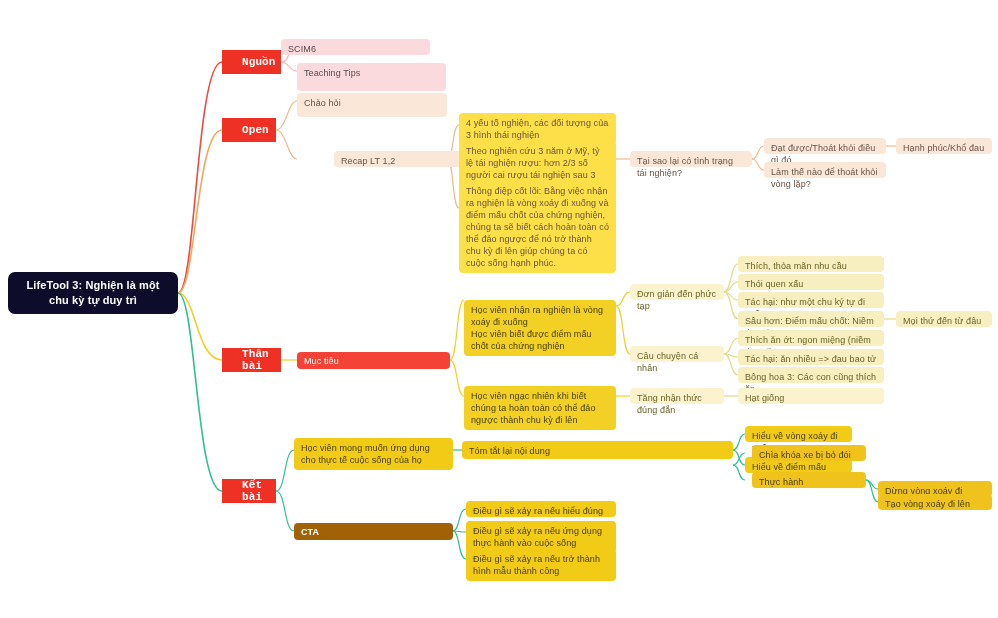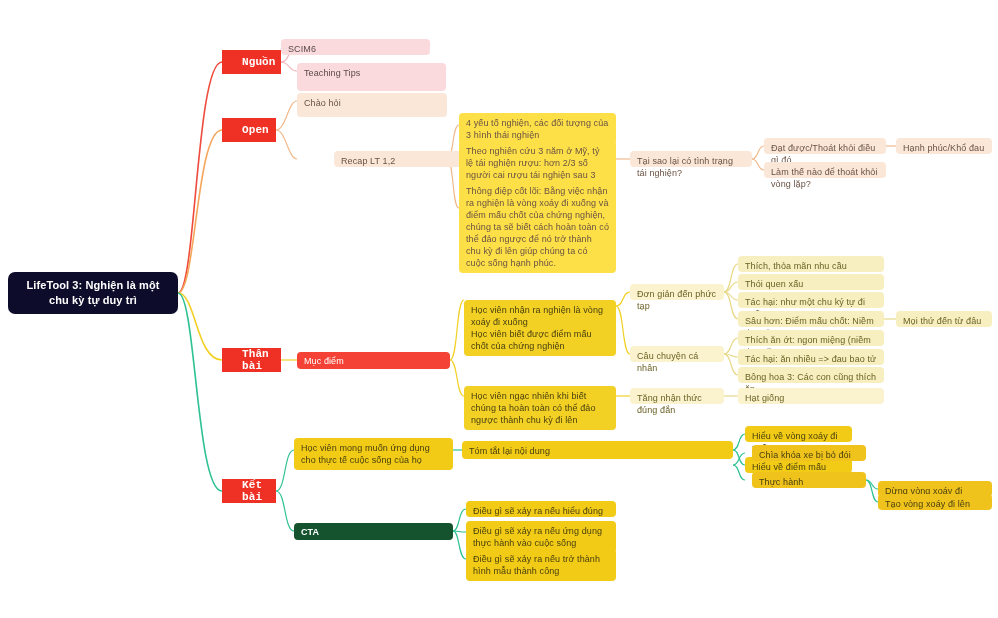--- a/index.html
+++ b/index.html
@@ -27,21 +27,21 @@
   
   .peach { background:#fbe7d8; color:#6a5244; }
   .peach2{ background:#fde047; color:#6a5244; }
   
   .ygold { background:#f2d024; color:#4a4010; }
   .ylite { background:#faf3cd; color:#6b6226; }
   .ylite2{ background:#f8efc0; color:#6b6226; }
   
   .yk    { background:#f2cb16; color:#4a4010; }
   .ykd   { background:#f0c31c; color:#4a4010; }
-  .red2  { background:#14532d; color:#ffffff; font-weight:bold; }
+  .red2  { background:#a16207; color:#ffffff; font-weight:bold; }
   .redlite { background:#f44336; color:#ffffff; }
 </style>
 </head>
 <body>
 
 <div id="canvas">
 
   <svg class="links" viewBox="0 0 998 618">
     <g fill="none" stroke-width="1.6">
 
@@ -124,21 +124,21 @@
   <div class="node peach2" style="left:459px; top:113px; width:157px;">4 yếu tố nghiện, các đối tượng của 3 hình thái nghiện</div>
   <div class="node peach2" style="left:459px; top:141px; width:157px;">Theo nghiên cứu 3 năm ở Mỹ, tỷ lệ tái nghiện rượu: hơn 2/3 số người cai rượu tái nghiện sau 3 năm (trang của Bệnh viện Quân Y 103)</div>
   <div class="node peach2" style="left:459px; top:181px; width:157px;">Thông điệp cốt lõi: Bằng việc nhận ra nghiện là vòng xoáy đi xuống và điểm mấu chốt của chứng nghiện, chúng ta sẽ biết cách hoàn toàn có thể đảo ngược để nó trở thành chu kỳ đi lên giúp chúng ta có cuộc sống hạnh phúc.</div>
 
   <div class="node peach" style="left:630px; top:151px; width:122px; height:16px;">Tại sao lại có tình trạng tái nghiện?</div>
   <div class="node peach" style="left:764px; top:138px; width:122px; height:16px;">Đạt được/Thoát khỏi điều gì đó</div>
   <div class="node peach" style="left:764px; top:162px; width:122px; height:16px;">Làm thế nào để thoát khỏi vòng lặp?</div>
   <div class="node peach" style="left:896px; top:138px; width:96px; height:16px;">Hạnh phúc/Khổ đau</div>
 
   <div class="node l1" style="left:222px; top:348px; width:59px; height:24px;">Thân bài</div>
-  <div class="node redlite" style="left:297px; top:352px; width:153px; height:17px; font-size:9px; font-weight:normal; display:flex; align-items:center;">Mục điểm</div>
+  <div class="node redlite" style="left:297px; top:352px; width:153px; height:17px; font-size:9px; font-weight:normal; display:flex; align-items:center;">Mục tiêu</div>
 
   <div class="node ygold" style="left:464px; top:300px; width:152px; white-space:pre-line;">Học viên nhận ra nghiện là vòng xoáy đi xuống
 Học viên biết được điểm mấu chốt của chứng nghiện</div>
   <div class="node ygold" style="left:464px; top:386px; width:152px;">Học viên ngạc nhiên khi biết chúng ta hoàn toàn có thể đảo ngược thành chu kỳ đi lên</div>
 
   <div class="node ylite" style="left:630px; top:284px; width:94px; height:16px;">Đơn giản đến phức tạp</div>
   <div class="node ylite" style="left:630px; top:346px; width:94px; height:16px;">Câu chuyện cá nhân</div>
 
   <div class="node ylite2" style="left:738px; top:256px; width:146px; height:16px;">Thích, thỏa mãn nhu cầu</div>
   <div class="node ylite2" style="left:738px; top:274px; width:146px; height:16px;">Thói quen xấu</div>

